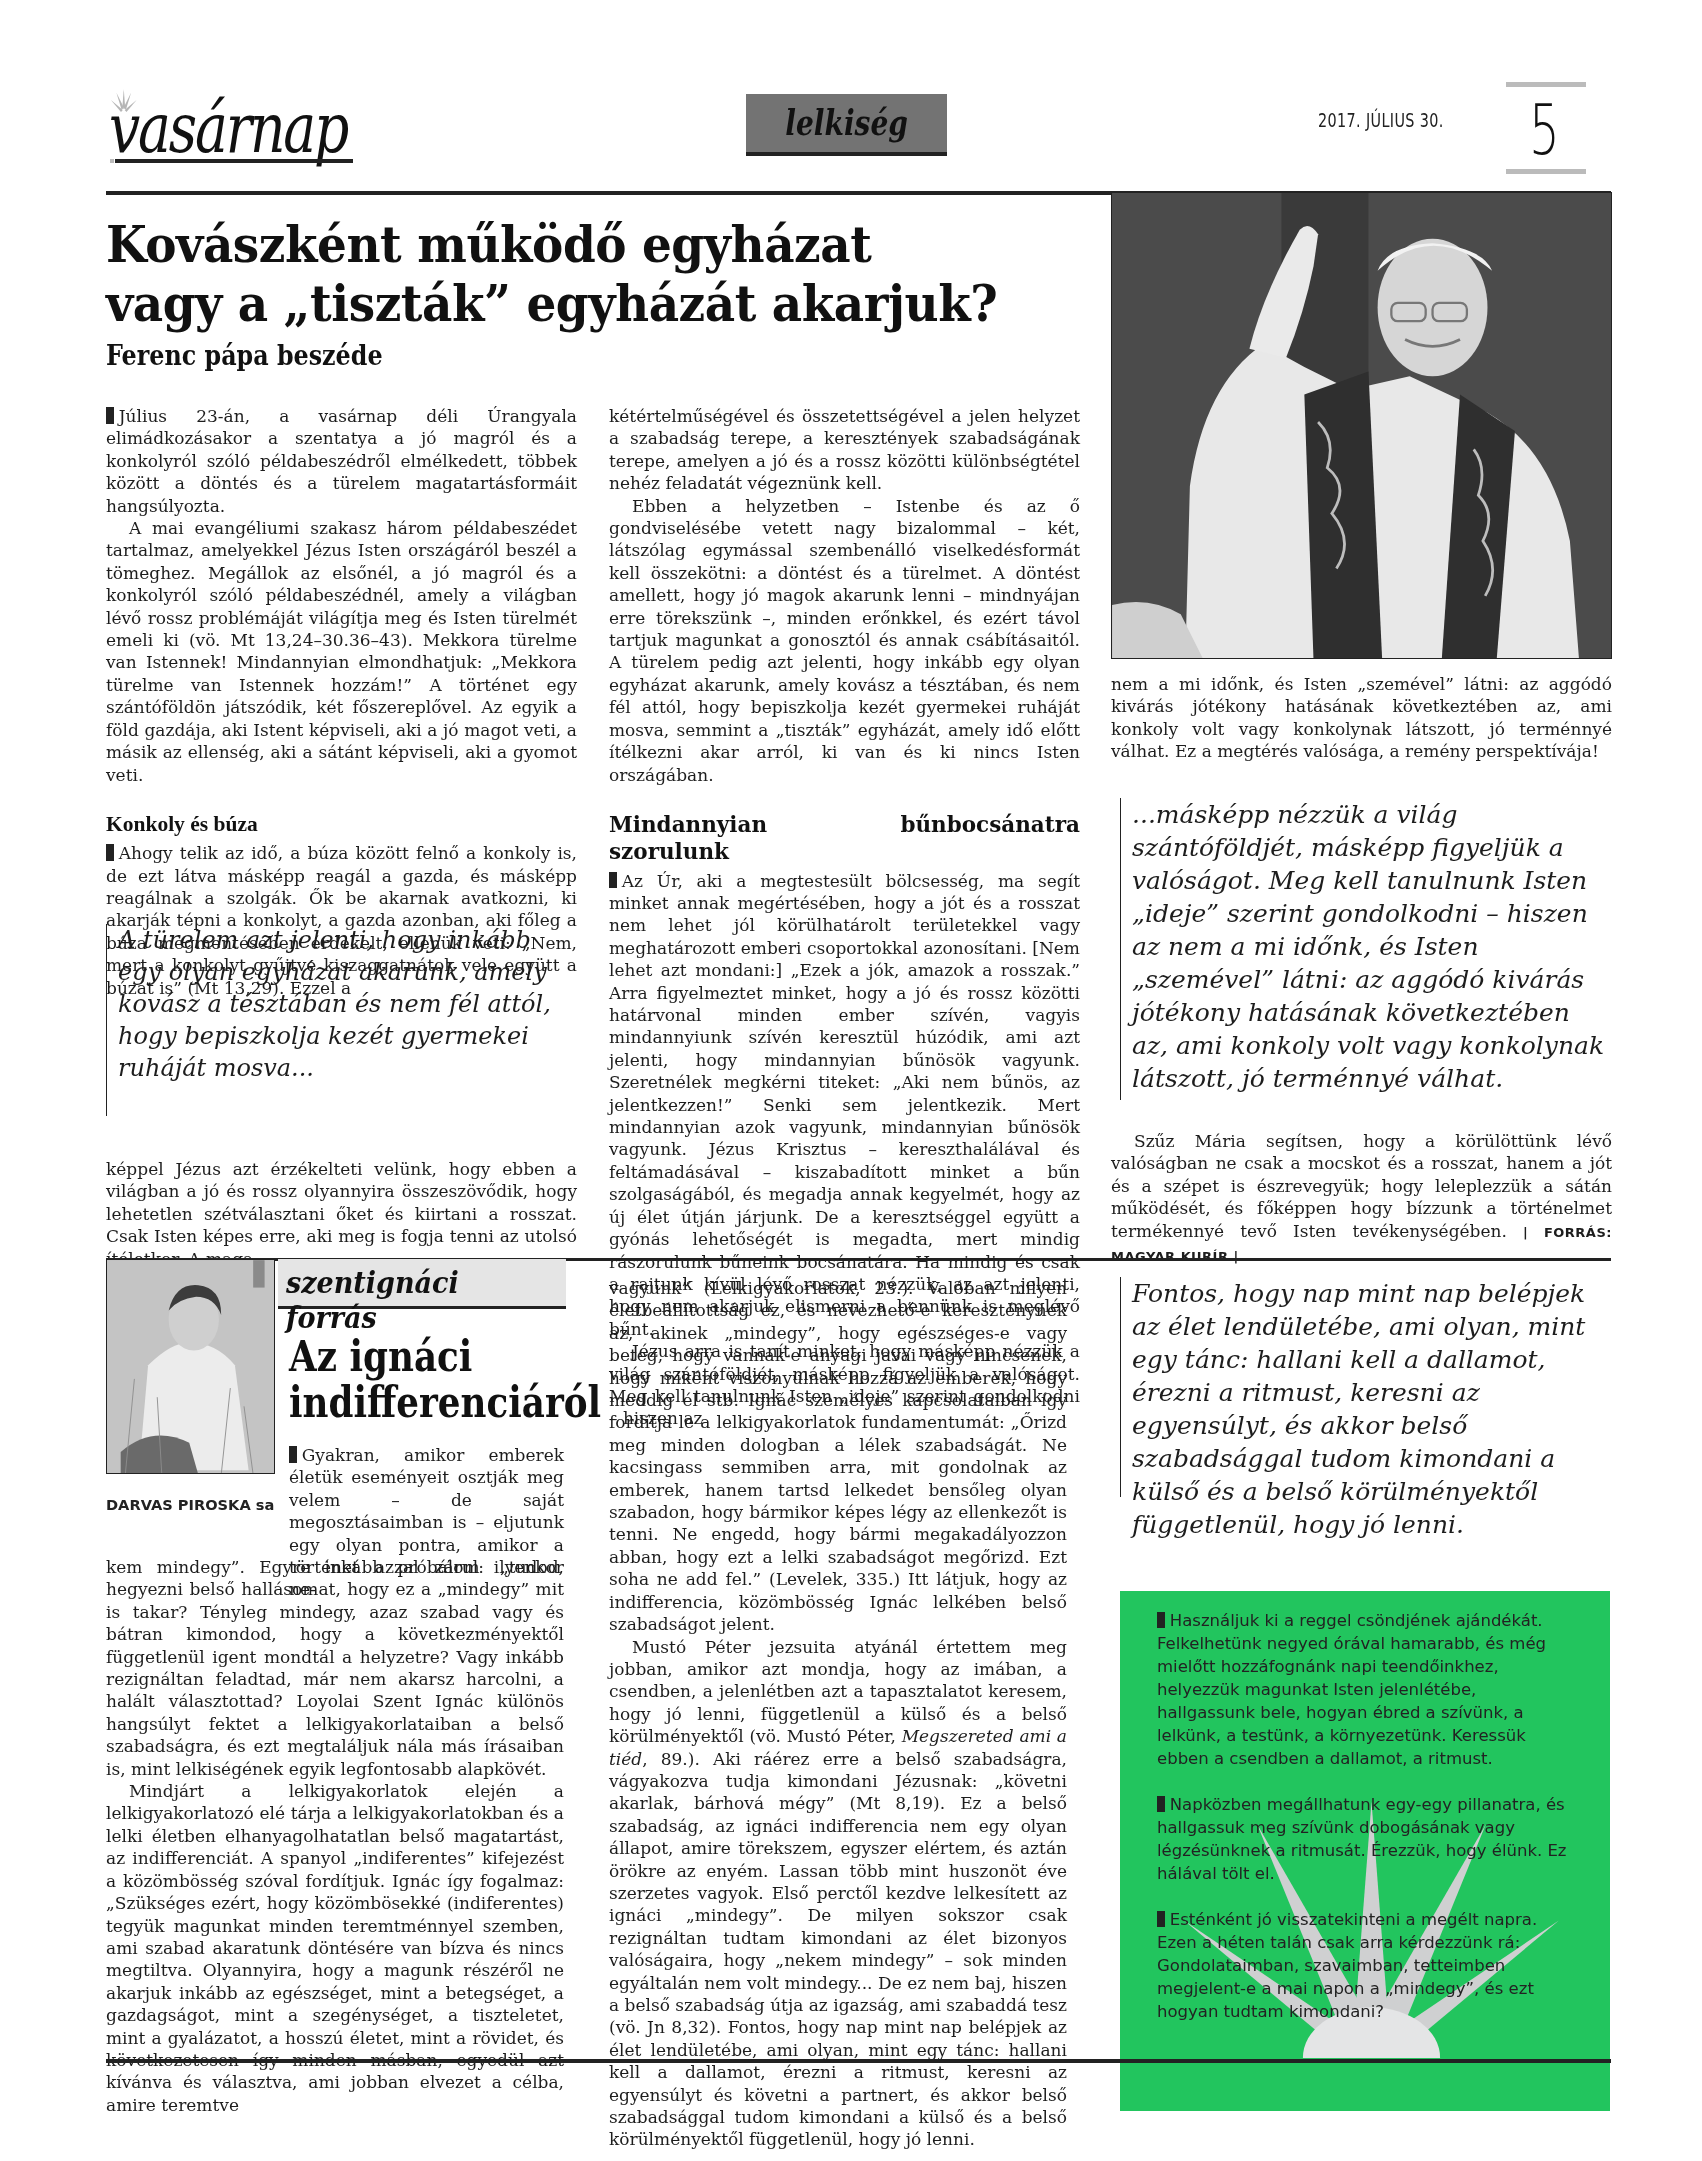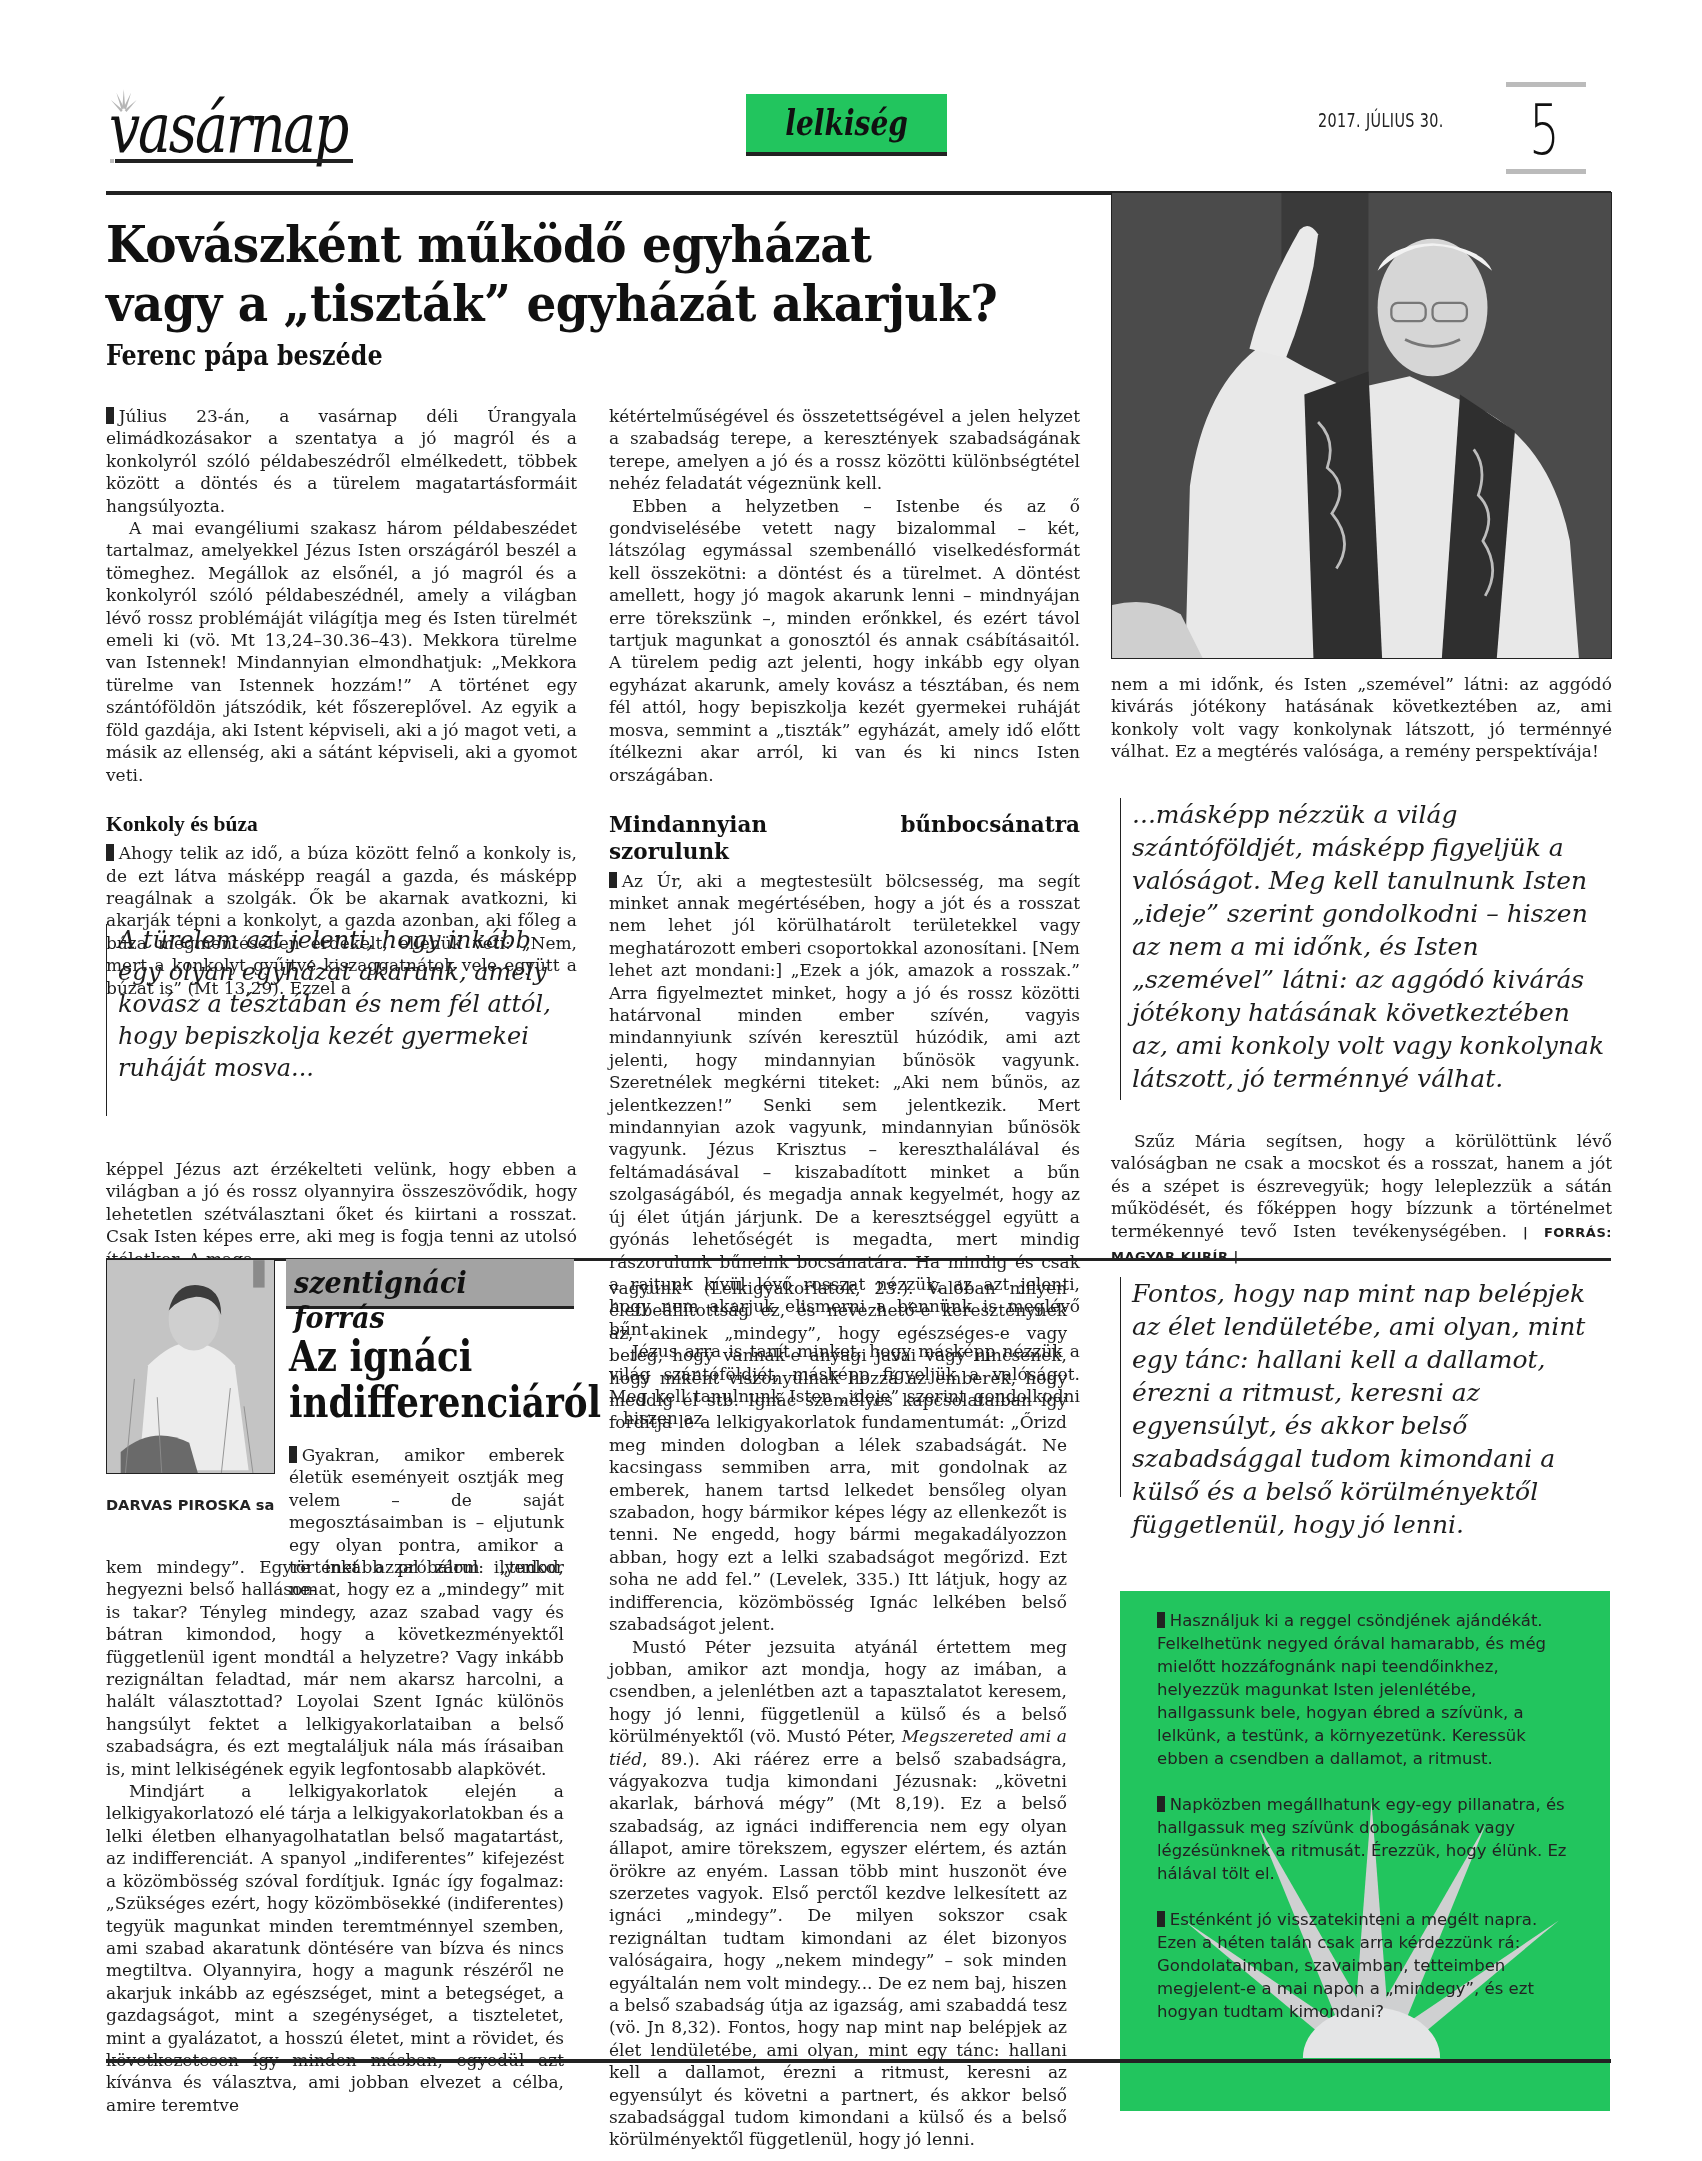--- a/index.html
+++ b/index.html
@@ -8,21 +8,21 @@
 
   .abs { position: absolute; }
 
   
   .logo { left: 106px; top: 80px; width: 275px; height: 78px; }
   .logo-burst { position: absolute; left: 3.7px; top: 9.2px; width: 27.5px; height: 27.5px; }
   .logo-text { position: absolute; left: 2.7px; top: 13.7px; font-family: "DejaVu Serif", serif; font-style: italic; font-size: 69px; letter-spacing: -2.7px; color: #111; transform: scaleX(0.8); transform-origin: left top; line-height: 1; }
   .logo-bar-gray { position: absolute; left: 3.7px; top: 79px; width: 4.6px; height: 3.7px; background: #bbb; }
   .logo-bar { position: absolute; left: 9.2px; top: 79px; width: 37px; height: 3.7px; background: #222; }
 
-  .section-tag { left: 746px; top: 94px; width: 201px; height: 62px; background: #22c55e; border-bottom: 4.6px solid #222; text-align: center; }
+  .section-tag { left: 746px; top: 94px; width: 201px; height: 62px; background: #737373; border-bottom: 4.6px solid #222; text-align: center; }
   .section-tag span { display: inline-block; font-family: "DejaVu Serif", serif; font-style: italic; font-weight: bold; font-size: 36px; line-height: 57px; transform: scaleX(0.78); color: #111; }
 
   .date { left: 1318px; top: 108px; font-family: "DejaVu Sans", sans-serif; font-size: 20px; transform: scaleX(0.72); transform-origin: left top; color: #222; letter-spacing: 0.5px; }
   .pagenum-box { left: 1501px; top: 82px; width: 82px; height: 92px; }
   .pagenum-box .bar { position: absolute; left: 4.6px; width: 80px; height: 4.6px; background: #bbb; }
   .pagenum { position: absolute; left: 27.5px; top: 13.7px; font-family: "DejaVu Sans", sans-serif; font-weight: 300; font-size: 69px; line-height: 1; color: #111; transform: scaleX(0.7); transform-origin: left top; }
 
   .rule-top { left: 106px; top: 191px; width: 1505px; height: 3.7px; background: #222; }
   .rule-mid { left: 106px; top: 1258px; width: 1505px; height: 2.7px; background: #222; }
   .rule-bottom { left: 106px; top: 2059px; width: 1505px; height: 3.7px; background: #222; }
@@ -39,21 +39,21 @@
   .subtitle { font-family: "DejaVu Serif", serif; font-weight: bold; font-size: 21.5px; line-height: 27.5px; color: #111; margin-bottom: 3.7px; }
 
   .pullquote { border-left: 1.8px solid #222; padding-left: 11px; font-family: "DejaVu Serif", serif; font-style: italic; font-size: 24px; line-height: 32px; color: #1d1d1d; }
 
   .photo-pope { left: 1111px; top: 192px; width: 501px; height: 467px; border: 1.4px solid #222; overflow: hidden; background: #5a5a5a; }
   .photo-gov { left: 106px; top: 1259px; width: 169px; height: 215px; border: 1.8px solid #222; overflow: hidden; background: #b9b9b9; }
 
   .source { font-family: "DejaVu Sans", sans-serif; font-weight: bold; font-size: 13px; letter-spacing: 0.5px; }
 
   
-  .column-tag { left: 286px; top: 1259px; width: 288px; height: 50px; background: #a3a3a3; border-bottom: 3.7px solid #222; }
+  .column-tag { left: 278px; top: 1259px; width: 288px; height: 50px; background: #e5e5e5; border-bottom: 3.7px solid #222; }
   .column-tag span { position: absolute; left: 8.2px; top: 6.4px; font-family: "DejaVu Serif", serif; font-style: italic; font-weight: bold; font-size: 30px; color: #111; transform: scaleX(0.9); transform-origin: left top; }
   .art2-title { left: 289px; top: 1334px; width: 275px; font-family: "DejaVu Serif", serif; font-weight: bold; font-size: 42px; line-height: 46px; color: #111; transform: scaleX(0.85); transform-origin: left top; }
   .caption { left: 106px; top: 1496px; width: 169px; text-align: left; font-family: "DejaVu Sans", sans-serif; font-weight: bold; font-size: 14.6px; color: #222; }
 
   .gray-box { left: 1120px; top: 1591px; width: 490px; height: 520px; background: #22c55e; overflow: hidden; }
   .gray-box .txt { position: absolute; left: 37px; top: 18.3px; width: 421px; font-family: "DejaVu Sans", sans-serif; font-size: 16.5px; line-height: 23px; color: #222; }
   .gray-box .txt p { margin-bottom: 23px; }
 </style>
 </head>
 <body>

